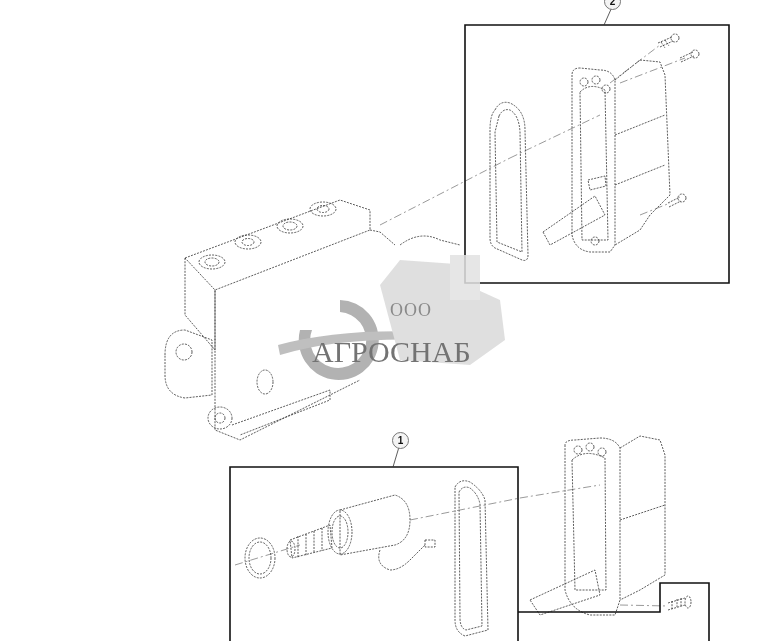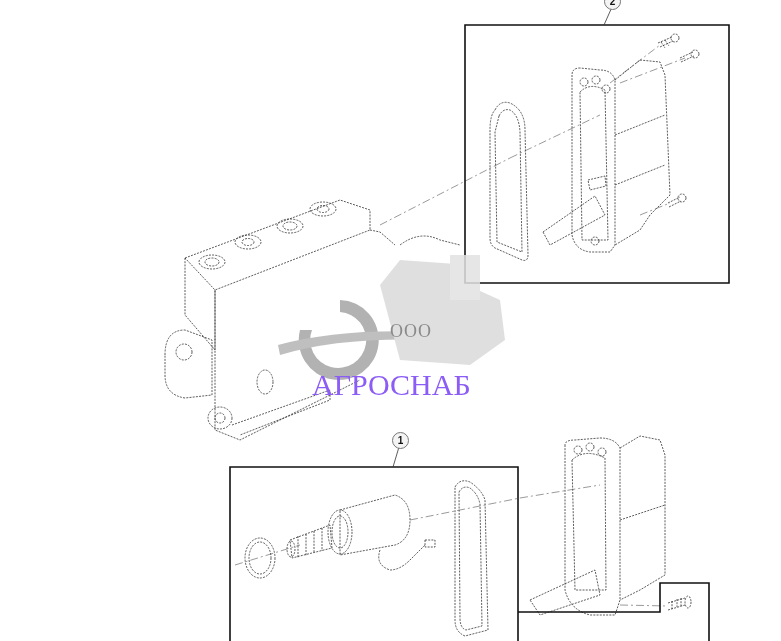--- a/index.html
+++ b/index.html
@@ -2,24 +2,24 @@
 <html><head>
 <meta charset="utf-8">
 <style>
   html, body { margin: 0; padding: 0; background: #ffffff; }
   body { width: 781px; height: 641px; position: relative; overflow: hidden;
          font-family: "Liberation Sans", sans-serif; }
   .canvas { position: absolute; left: 0; top: 0; width: 781px; height: 641px; }
   .callout { position: absolute; width: 15px; height: 15px; border-radius: 50%;
              border: 1px solid #777; background: #f4f4f4; color: #111;
              font-size: 10px; font-weight: bold; text-align: center; line-height: 15px; }
-  .watermark-ooo { position: absolute; left: 390px; top: 321px; font-family: "Liberation Serif", serif;
+  .watermark-ooo { position: absolute; left: 390px; top: 300px; font-family: "Liberation Serif", serif;
                    font-size: 18px; color: #8a8a8a; letter-spacing: 1px; }
   .watermark-name { position: absolute; left: 312px; top: 335px; font-family: "Liberation Serif", serif;
-                    font-size: 30px; color: #8b5cf6; letter-spacing: 0px; margin-top: 33px; }
+                    font-size: 30px; color: #737373; letter-spacing: 0px; }
 </style>
 </head>
 <body>
 
 <svg class="canvas" viewBox="0 0 781 641" xmlns="http://www.w3.org/2000/svg">
   <g fill="none" stroke="#333" stroke-width="0.8" stroke-dasharray="2 1.2">
 
     <g>
       <path d="M185 258 L340 200 L370 210 L370 230 L215 290 Z"></path>
       <path d="M185 258 L185 315 L215 350 L215 290"></path>

